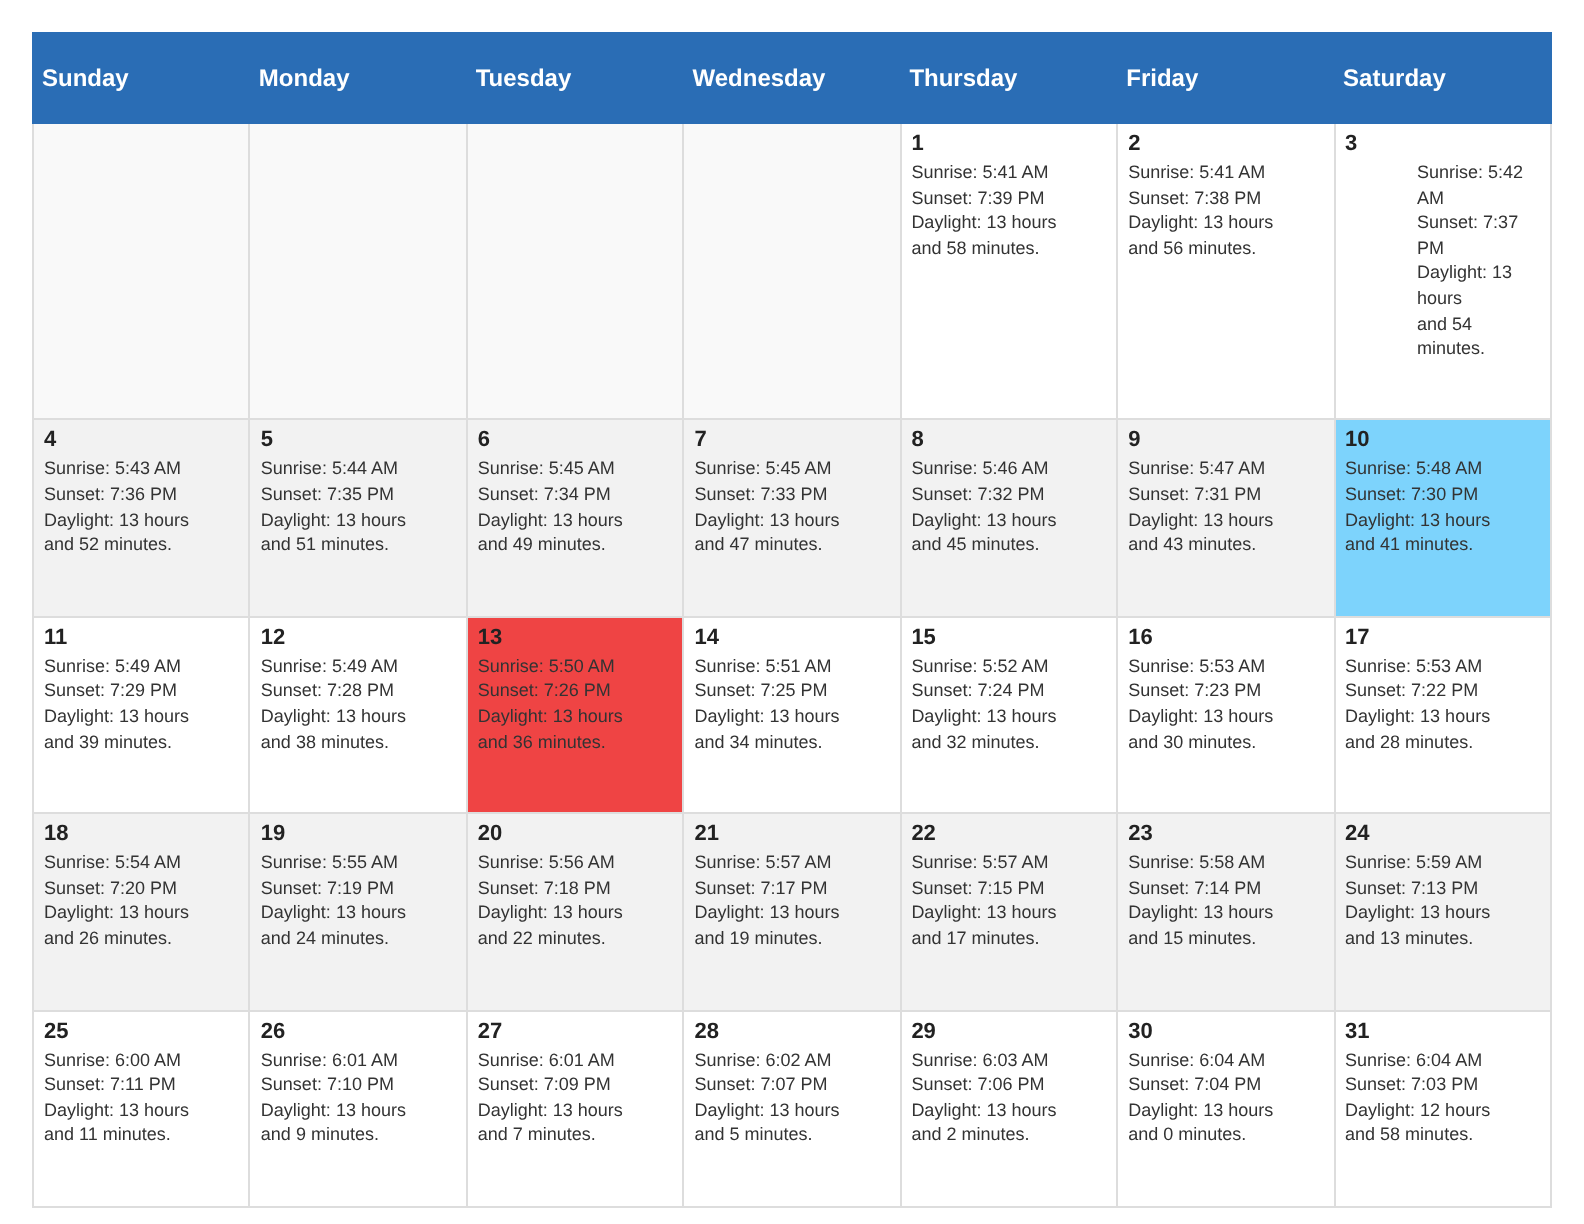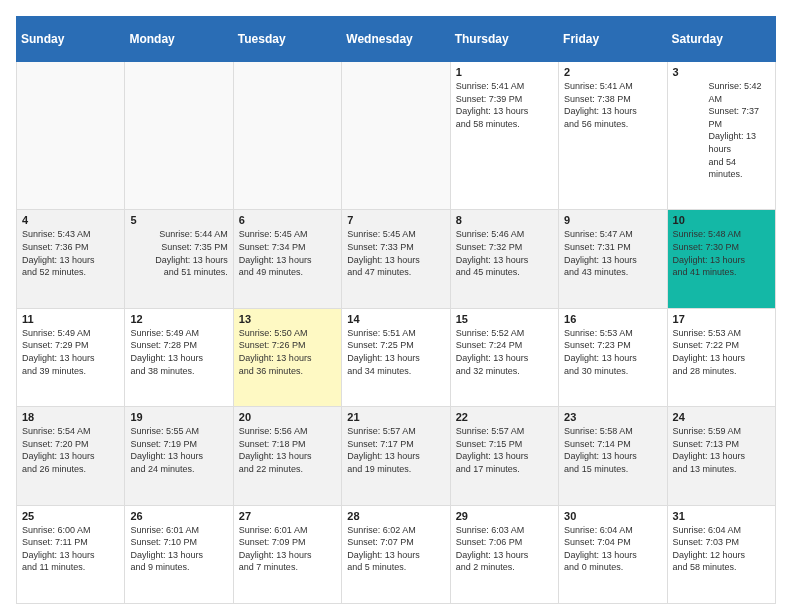--- a/index.html
+++ b/index.html
@@ -146,21 +146,21 @@
         <tr>
           <td style="background-color: rgb(242, 242, 242);">
             <span class="day-num">4</span>
             <div class="day-info" style="white-space: pre-line;">Sunrise: 5:43 AM
 Sunset: 7:36 PM
 Daylight: 13 hours
 and 52 minutes.</div>
           </td>
           <td style="background-color: rgb(242, 242, 242);">
             <span class="day-num">5</span>
-            <div class="day-info" style="white-space: pre-line; text-align: right;">Sunrise: 5:44 AM
+            <div class="day-info" style="white-space: pre-line;">Sunrise: 5:44 AM
 Sunset: 7:35 PM
 Daylight: 13 hours
 and 51 minutes.</div>
           </td>
           <td style="background-color: rgb(242, 242, 242);">
             <span class="day-num">6</span>
             <div class="day-info" style="white-space: pre-line;">Sunrise: 5:45 AM
 Sunset: 7:34 PM
 Daylight: 13 hours
 and 49 minutes.</div>
@@ -179,21 +179,21 @@
 Daylight: 13 hours
 and 45 minutes.</div>
           </td>
           <td style="background-color: rgb(242, 242, 242);">
             <span class="day-num">9</span>
             <div class="day-info" style="white-space: pre-line;">Sunrise: 5:47 AM
 Sunset: 7:31 PM
 Daylight: 13 hours
 and 43 minutes.</div>
           </td>
-          <td style="background-color: #14b8a6; margin-top: 47px;">
+          <td style="background-color: #7dd3fc; margin-top: 47px;">
             <span class="day-num">10</span>
             <div class="day-info" style="white-space: pre-line;">Sunrise: 5:48 AM
 Sunset: 7:30 PM
 Daylight: 13 hours
 and 41 minutes.</div>
           </td>
         </tr>
         <tr>
           <td style="background-color: rgb(255, 255, 255);">
             <span class="day-num">11</span>
@@ -202,21 +202,21 @@
 Daylight: 13 hours
 and 39 minutes.</div>
           </td>
           <td style="background-color: rgb(255, 255, 255);">
             <span class="day-num">12</span>
             <div class="day-info" style="white-space: pre-line;">Sunrise: 5:49 AM
 Sunset: 7:28 PM
 Daylight: 13 hours
 and 38 minutes.</div>
           </td>
-          <td style="background-color: #fef9c3; margin-left: 12px;">
+          <td style="background-color: #ef4444; margin-left: 12px;">
             <span class="day-num">13</span>
             <div class="day-info" style="white-space: pre-line;">Sunrise: 5:50 AM
 Sunset: 7:26 PM
 Daylight: 13 hours
 and 36 minutes.</div>
           </td>
           <td style="background-color: rgb(255, 255, 255);">
             <span class="day-num">14</span>
             <div class="day-info" style="white-space: pre-line;">Sunrise: 5:51 AM
 Sunset: 7:25 PM

